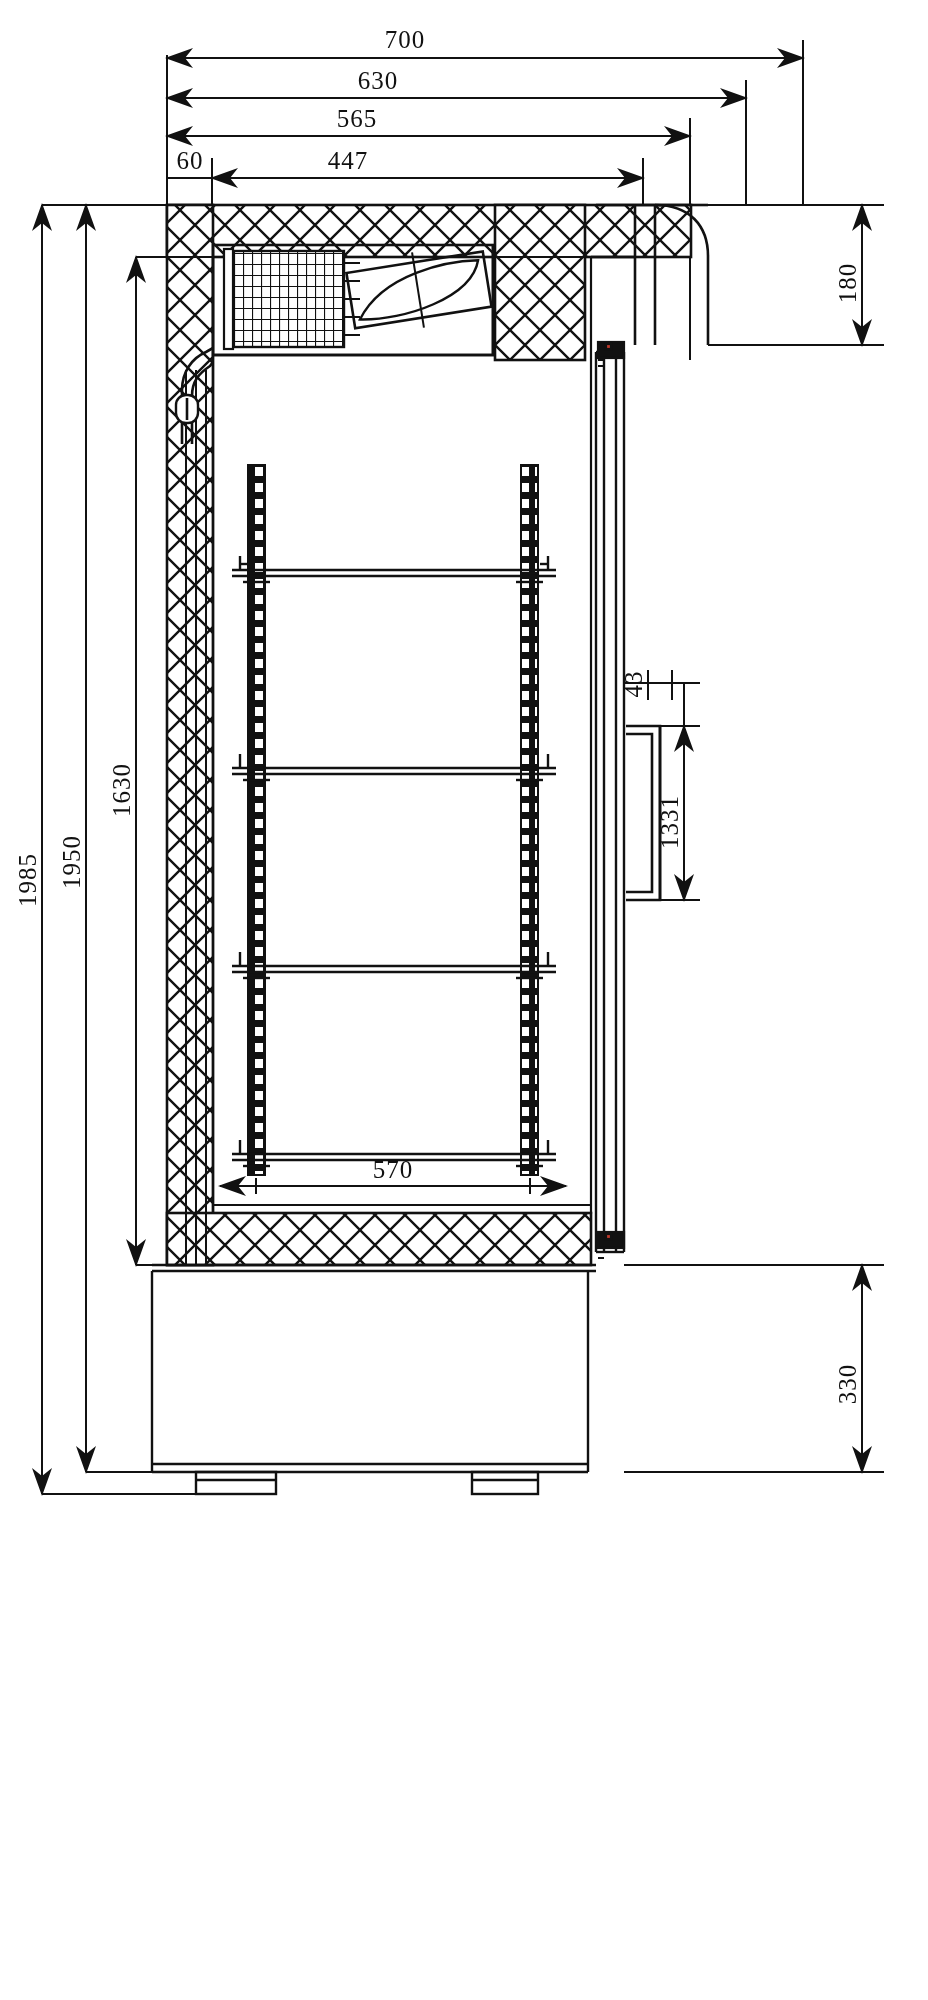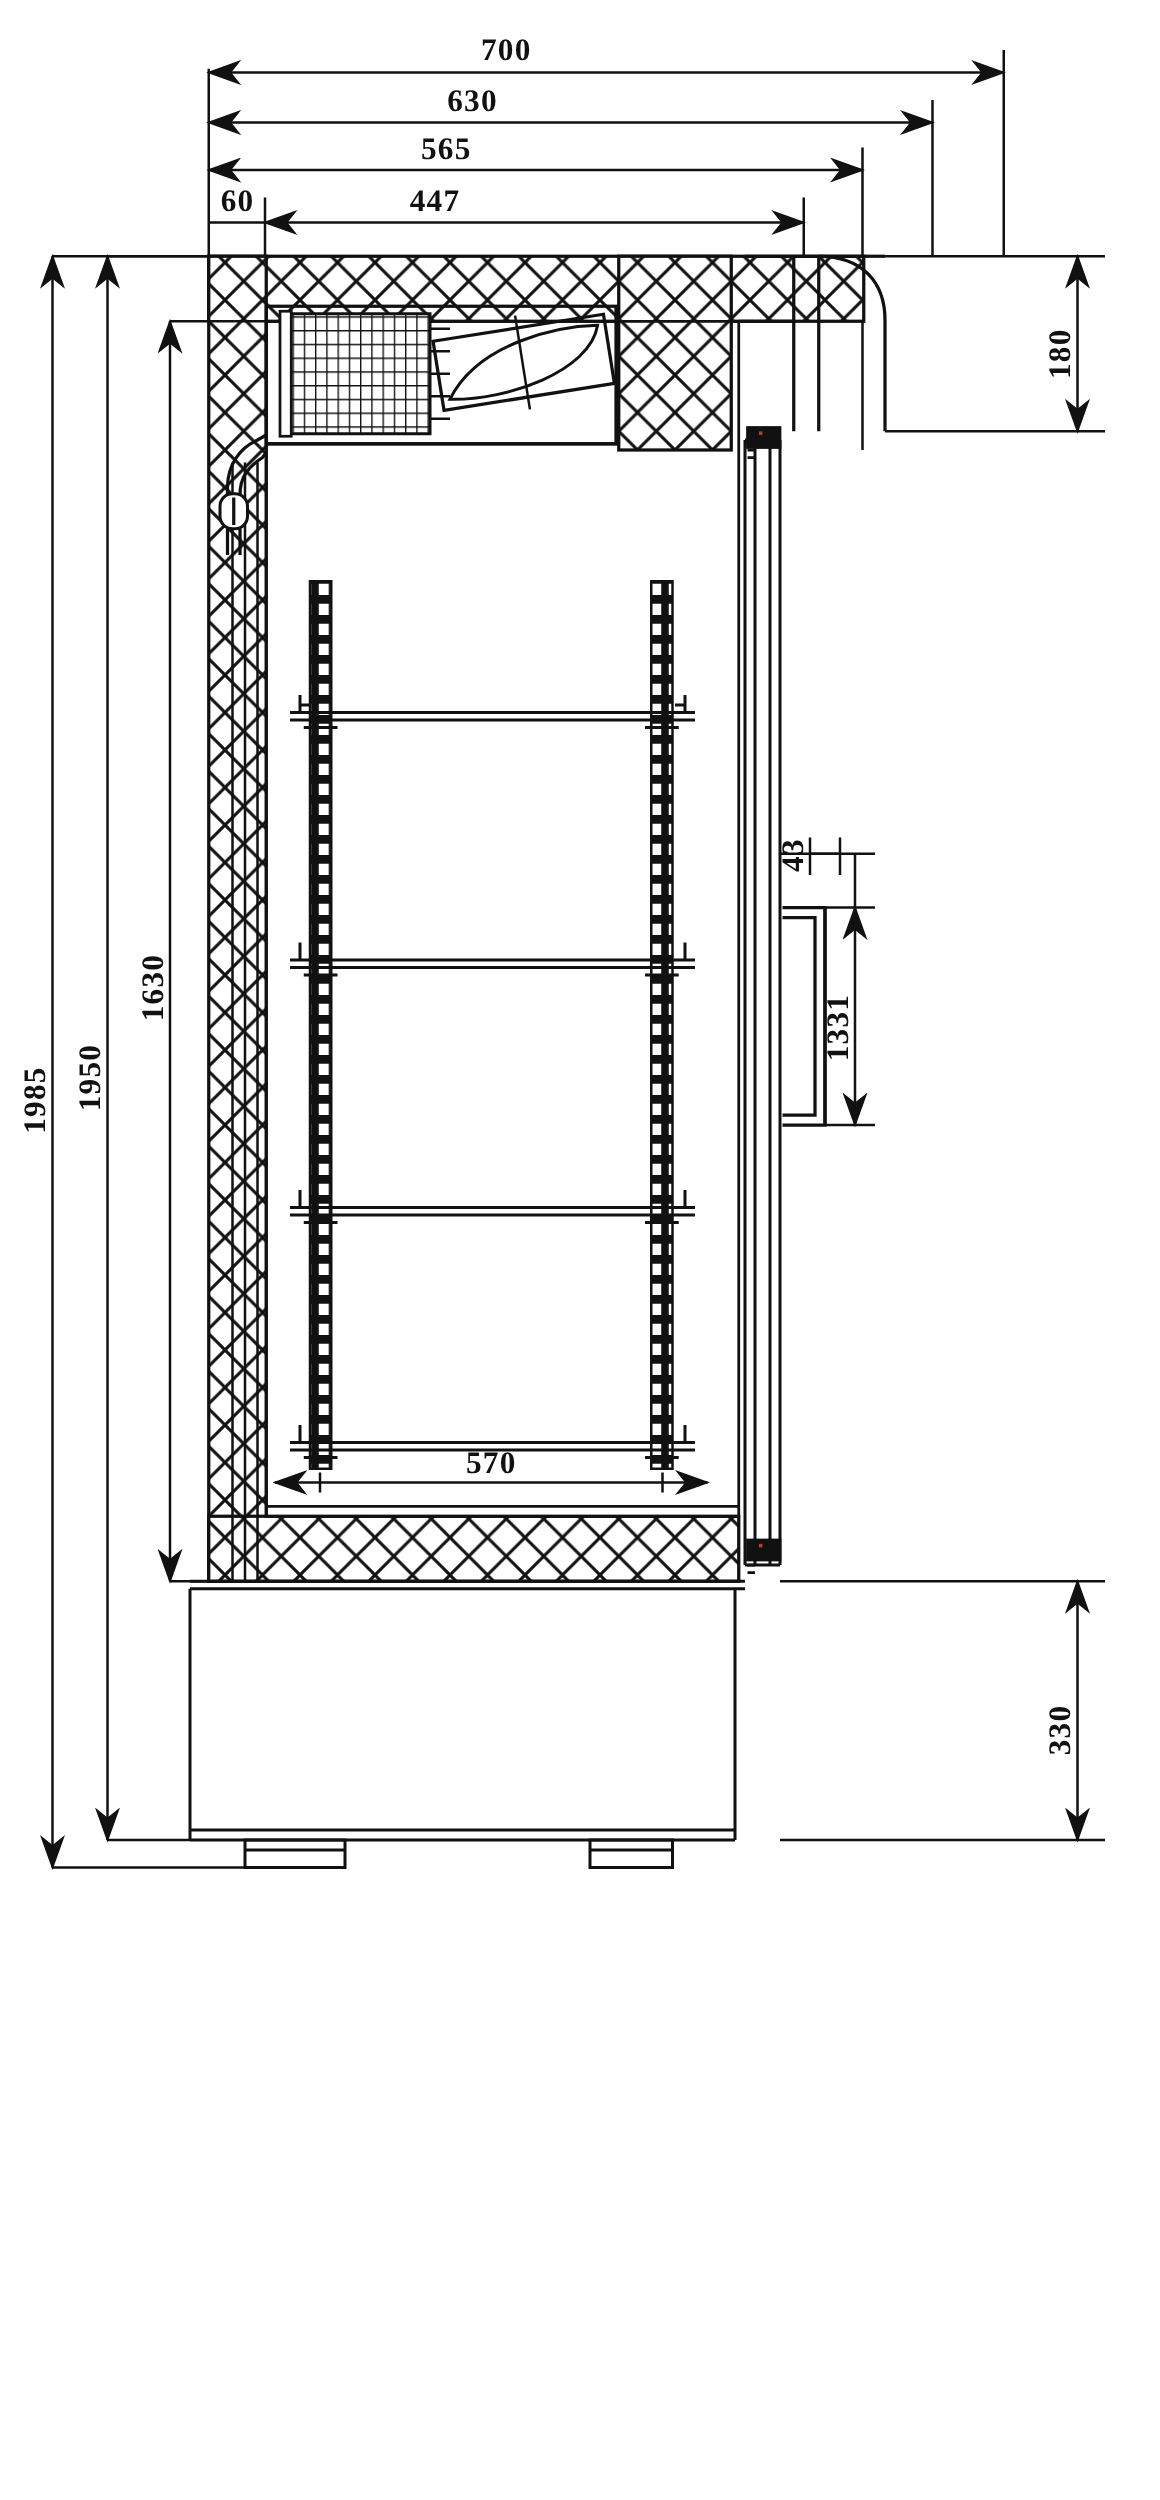--- a/index.html
+++ b/index.html
@@ -1,18 +1,18 @@
 <!DOCTYPE html>
 <html><head>
 <meta charset="utf-8">
 <style>
   html,body{margin:0;padding:0;background:#ffffff;}
   body{width:928px;height:2000px;overflow:hidden;
        font-family:"Liberation Serif", serif;}
-  #stage{position:relative;width:928px;height:2000px;background:#fff;font-weight:bold;}
+  #stage{position:relative;width:928px;height:2000px;background:#fff;}
   svg{display:block;}
   .dimtext{font-family:"Liberation Serif", serif;font-size:25px;fill:#111;letter-spacing:1px;}
 </style>
 </head>
 <body>
 
 <div id="stage">
 
 <svg width="928" height="2000" viewBox="0 0 928 2000">
 

